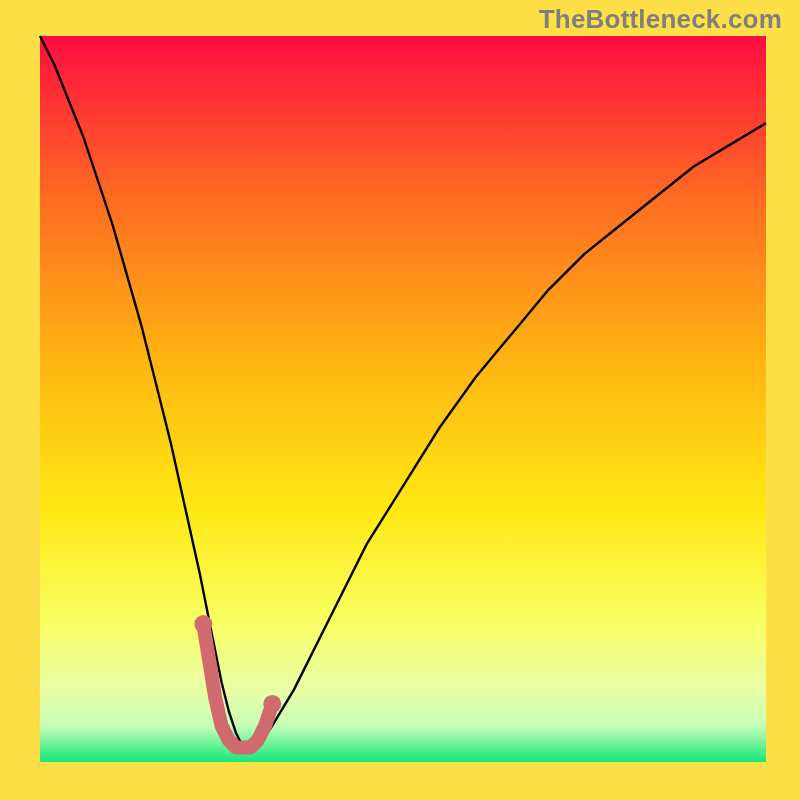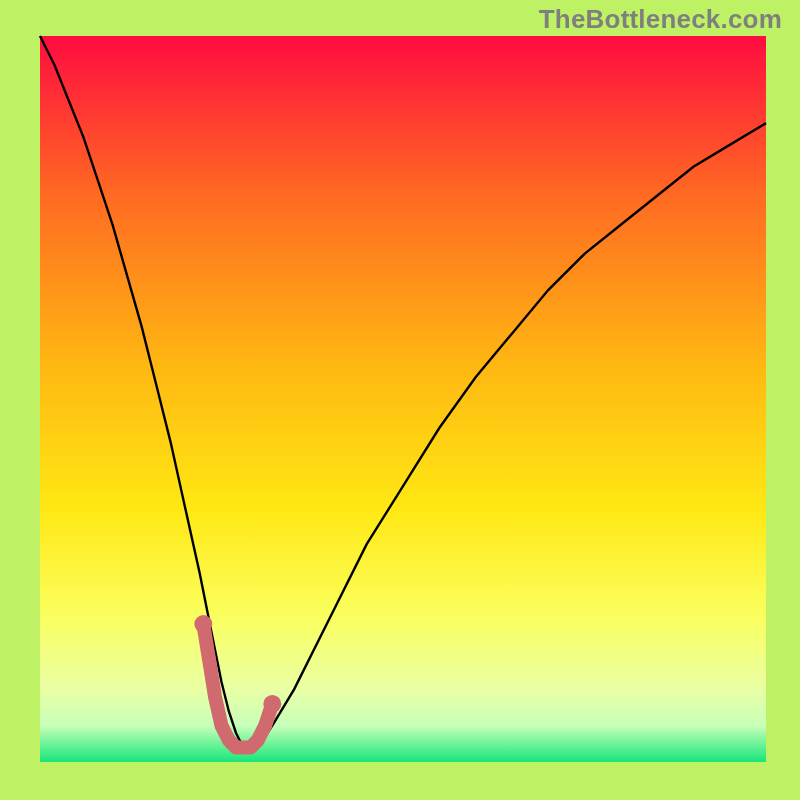--- a/index.html
+++ b/index.html
@@ -8,21 +8,21 @@
     width: 800px;
     height: 800px;
     background: #000;
     overflow: hidden;
     font-family: Arial, Helvetica, sans-serif;
   }
   .frame {
     position: relative;
     width: 800px;
     height: 800px;
-    background: #bef264;
+    background: #fde047;
   }
   .watermark {
     position: absolute;
     top: 4px;
     right: 18px;
     font-size: 26px;
     font-weight: 600;
     color: #7f7f7f;
     letter-spacing: 0.2px;
     z-index: 20;

